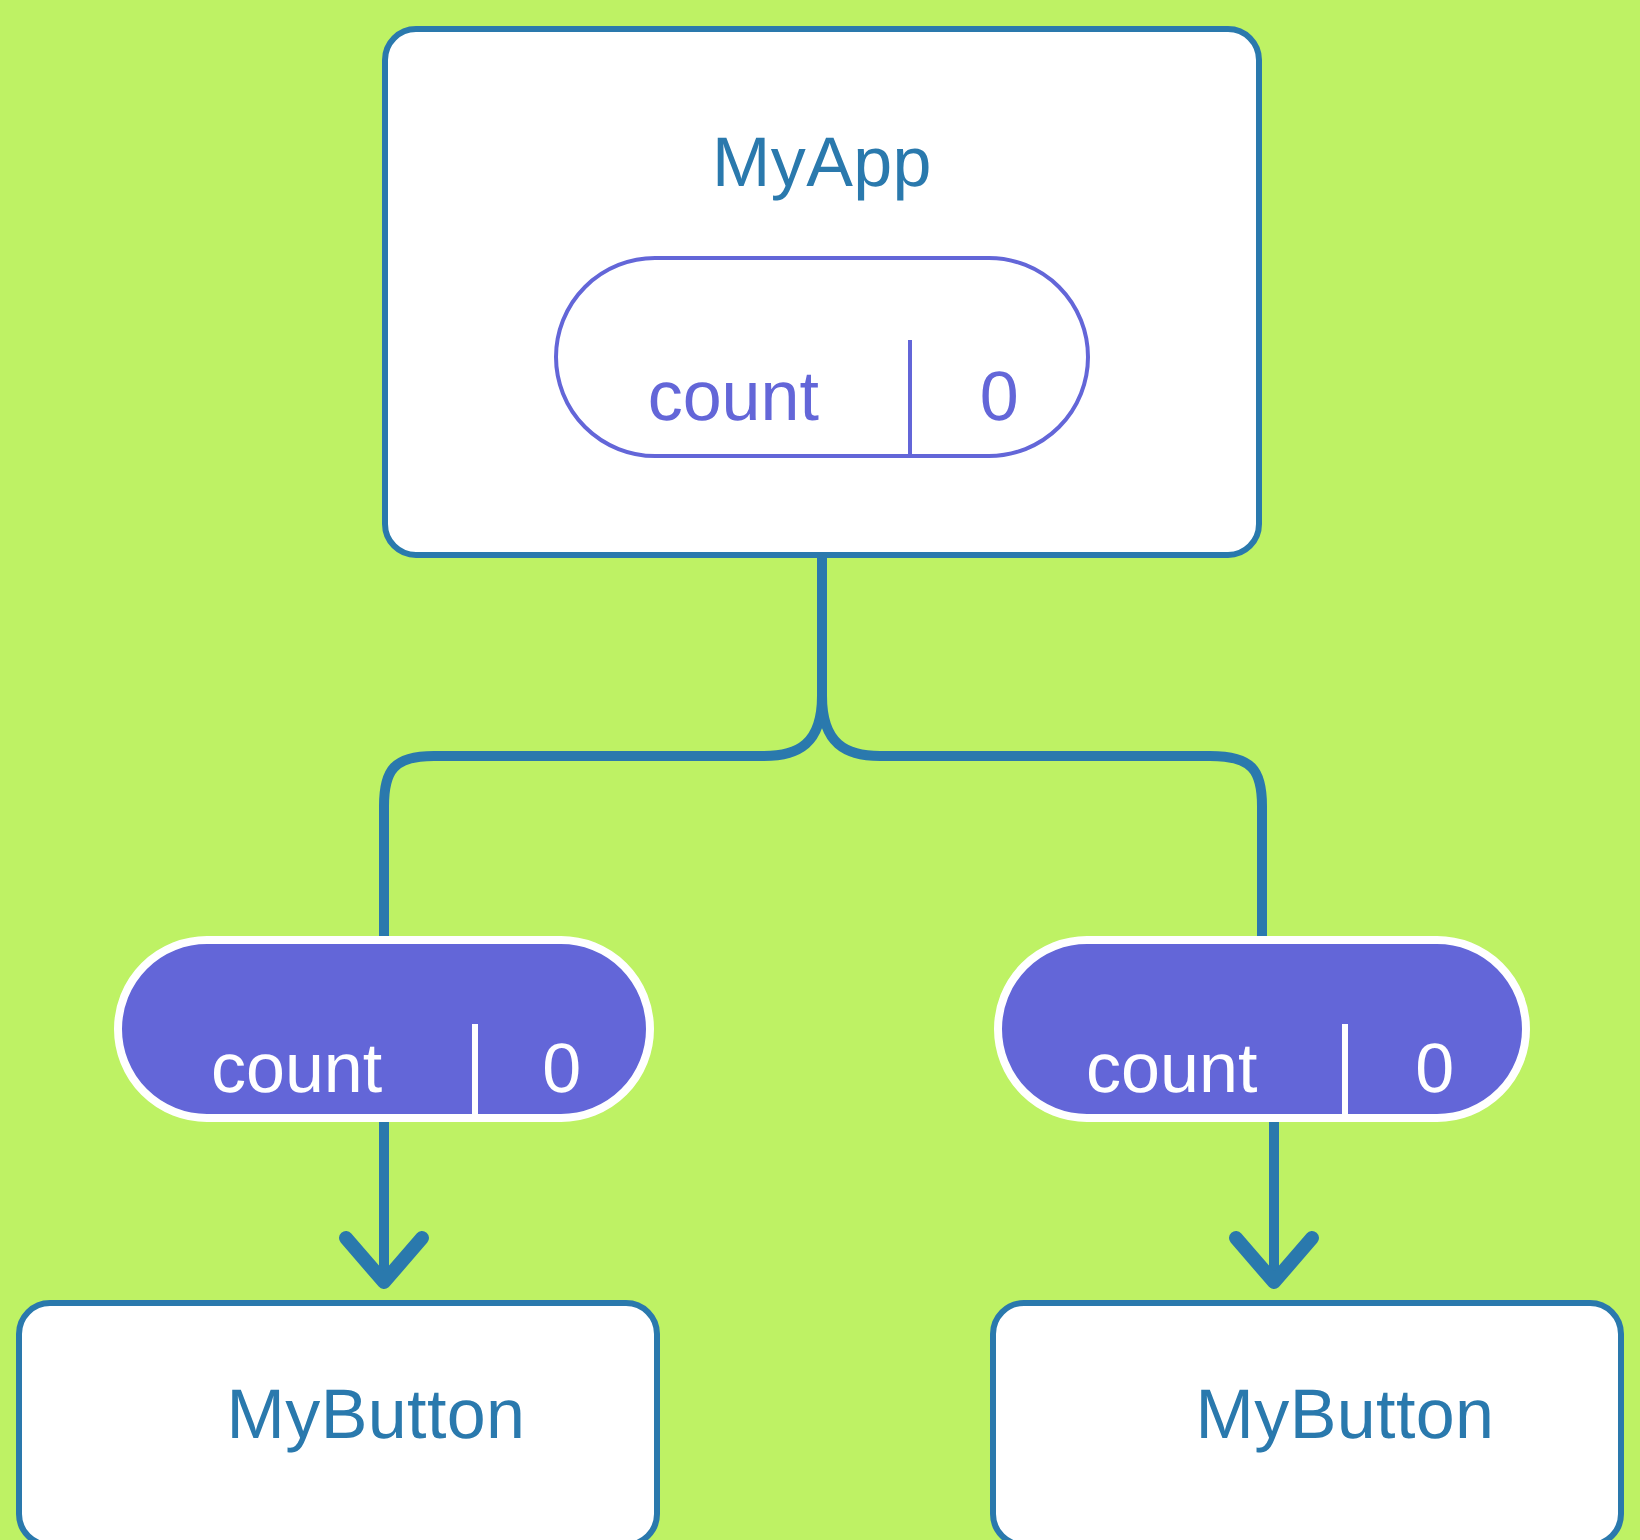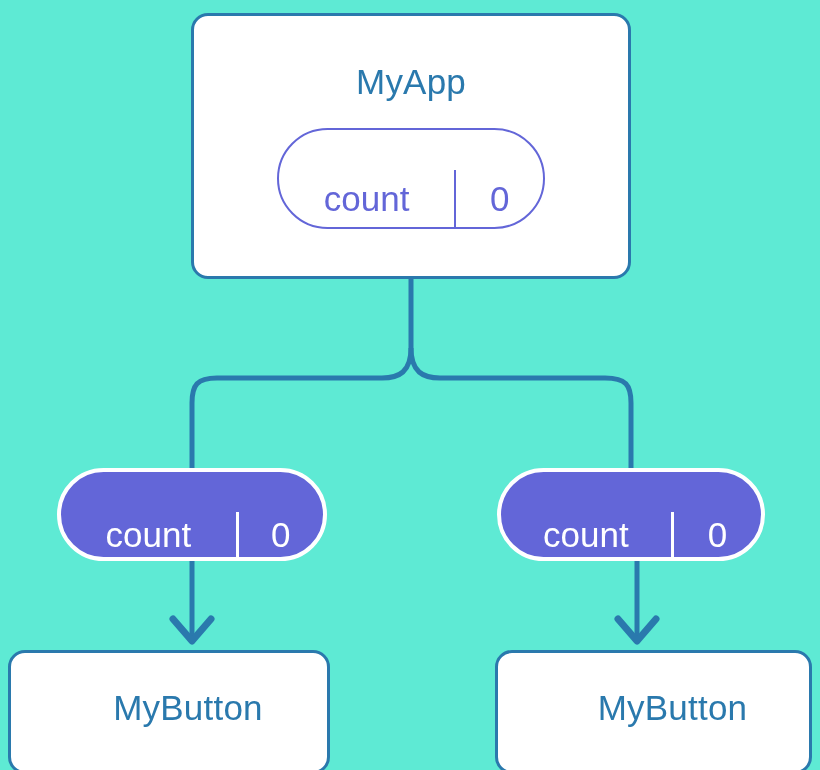--- a/index.html
+++ b/index.html
@@ -4,21 +4,21 @@
 <style>
   html, body {
     margin: 0;
     padding: 0;
     background: #4c6971;
   }
   #stage {
     position: relative;
     width: 820px;
     height: 770px;
-    background: #5eead4;
+    background: #bef264;
     overflow: hidden;
     font-family: "Liberation Sans", sans-serif;
   }
   #wires {
     position: absolute;
     left: 0; top: 0;
     width: 820px;
     height: 770px;
     pointer-events: none;
   }

